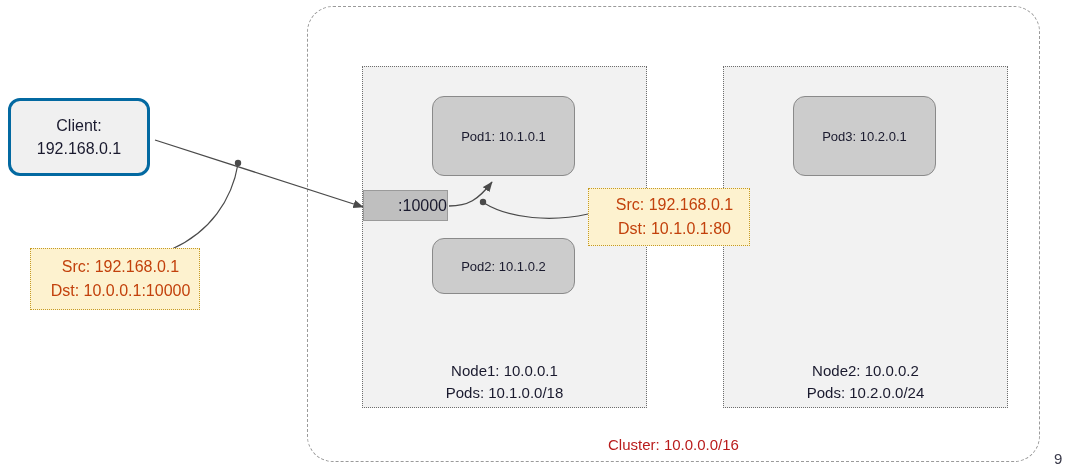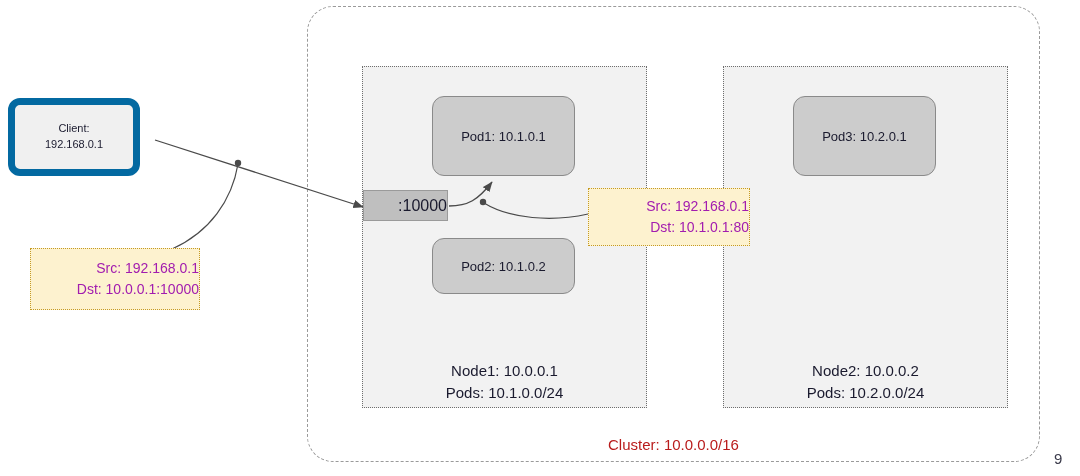--- a/index.html
+++ b/index.html
@@ -30,26 +30,26 @@
     flex-direction: column;
     align-items: center;
     justify-content: center;
     text-align: center;
     color: #1a1a2e;
   }
   
   .client-box {
     left: 8px;
     top: 98px;
-    width: 132px;
+    width: 142px;
     height: 78px;
     background: #f0f0f0;
-    border: 7px solid #0369a1;
+    border: 3px solid #0369a1;
     border-radius: 12px;
-    font-size: 11px;
+    font-size: 16px;
     line-height: 1.45;
     box-shadow: 0 0 0 0 rgba(0,0,0,0);
   }
   
   .cluster-rect {
     position: absolute;
     left: 307px;
     top: 6px;
     width: 733px;
     height: 456px;
@@ -110,24 +110,24 @@
   
   .annot-box {
     position: absolute;
     box-sizing: border-box;
     background: #fdf2cf;
     border: 1.4px dotted #c59b24;
     display: flex;
     flex-direction: column;
     justify-content: center;
     padding-left: 11px;
-    font-size: 14px;
+    font-size: 16px;
     line-height: 1.5;
-    color: #a21caf;
-    text-align: right;
+    color: #c2410c;
+    text-align: center;
   }
   #annot1-box { left: 30px; top: 248px; width: 170px; height: 62px; }
   #annot2-box { left: 588px; top: 188px; width: 162px; height: 58px; }
   .page-number {
     position: absolute;
     left: 1054px;
     top: 450px;
     font-size: 15px;
     color: #3a3a4a;
   }
@@ -176,21 +176,21 @@
   <div class="box pod-box" id="pod3-box">
     <span>Pod3: 10.2.0.1</span>
   </div>
 
   <div class="box service-box">
     <span>:10000</span>
   </div>
 
   <div class="node-label" id="node1-label">
     <div>Node1: 10.0.0.1</div>
-    <div>Pods: 10.1.0.0/24</div>
+    <div>Pods: 10.1.0.0/18</div>
   </div>
   <div class="node-label" id="node2-label">
     <div>Node2: 10.0.0.2</div>
     <div>Pods: 10.2.0.0/24</div>
   </div>
 
   <div class="cluster-label">Cluster: 10.0.0.0/16</div>
 
   <div class="annot-box" id="annot1-box">
     <span>Src: 192.168.0.1</span>

